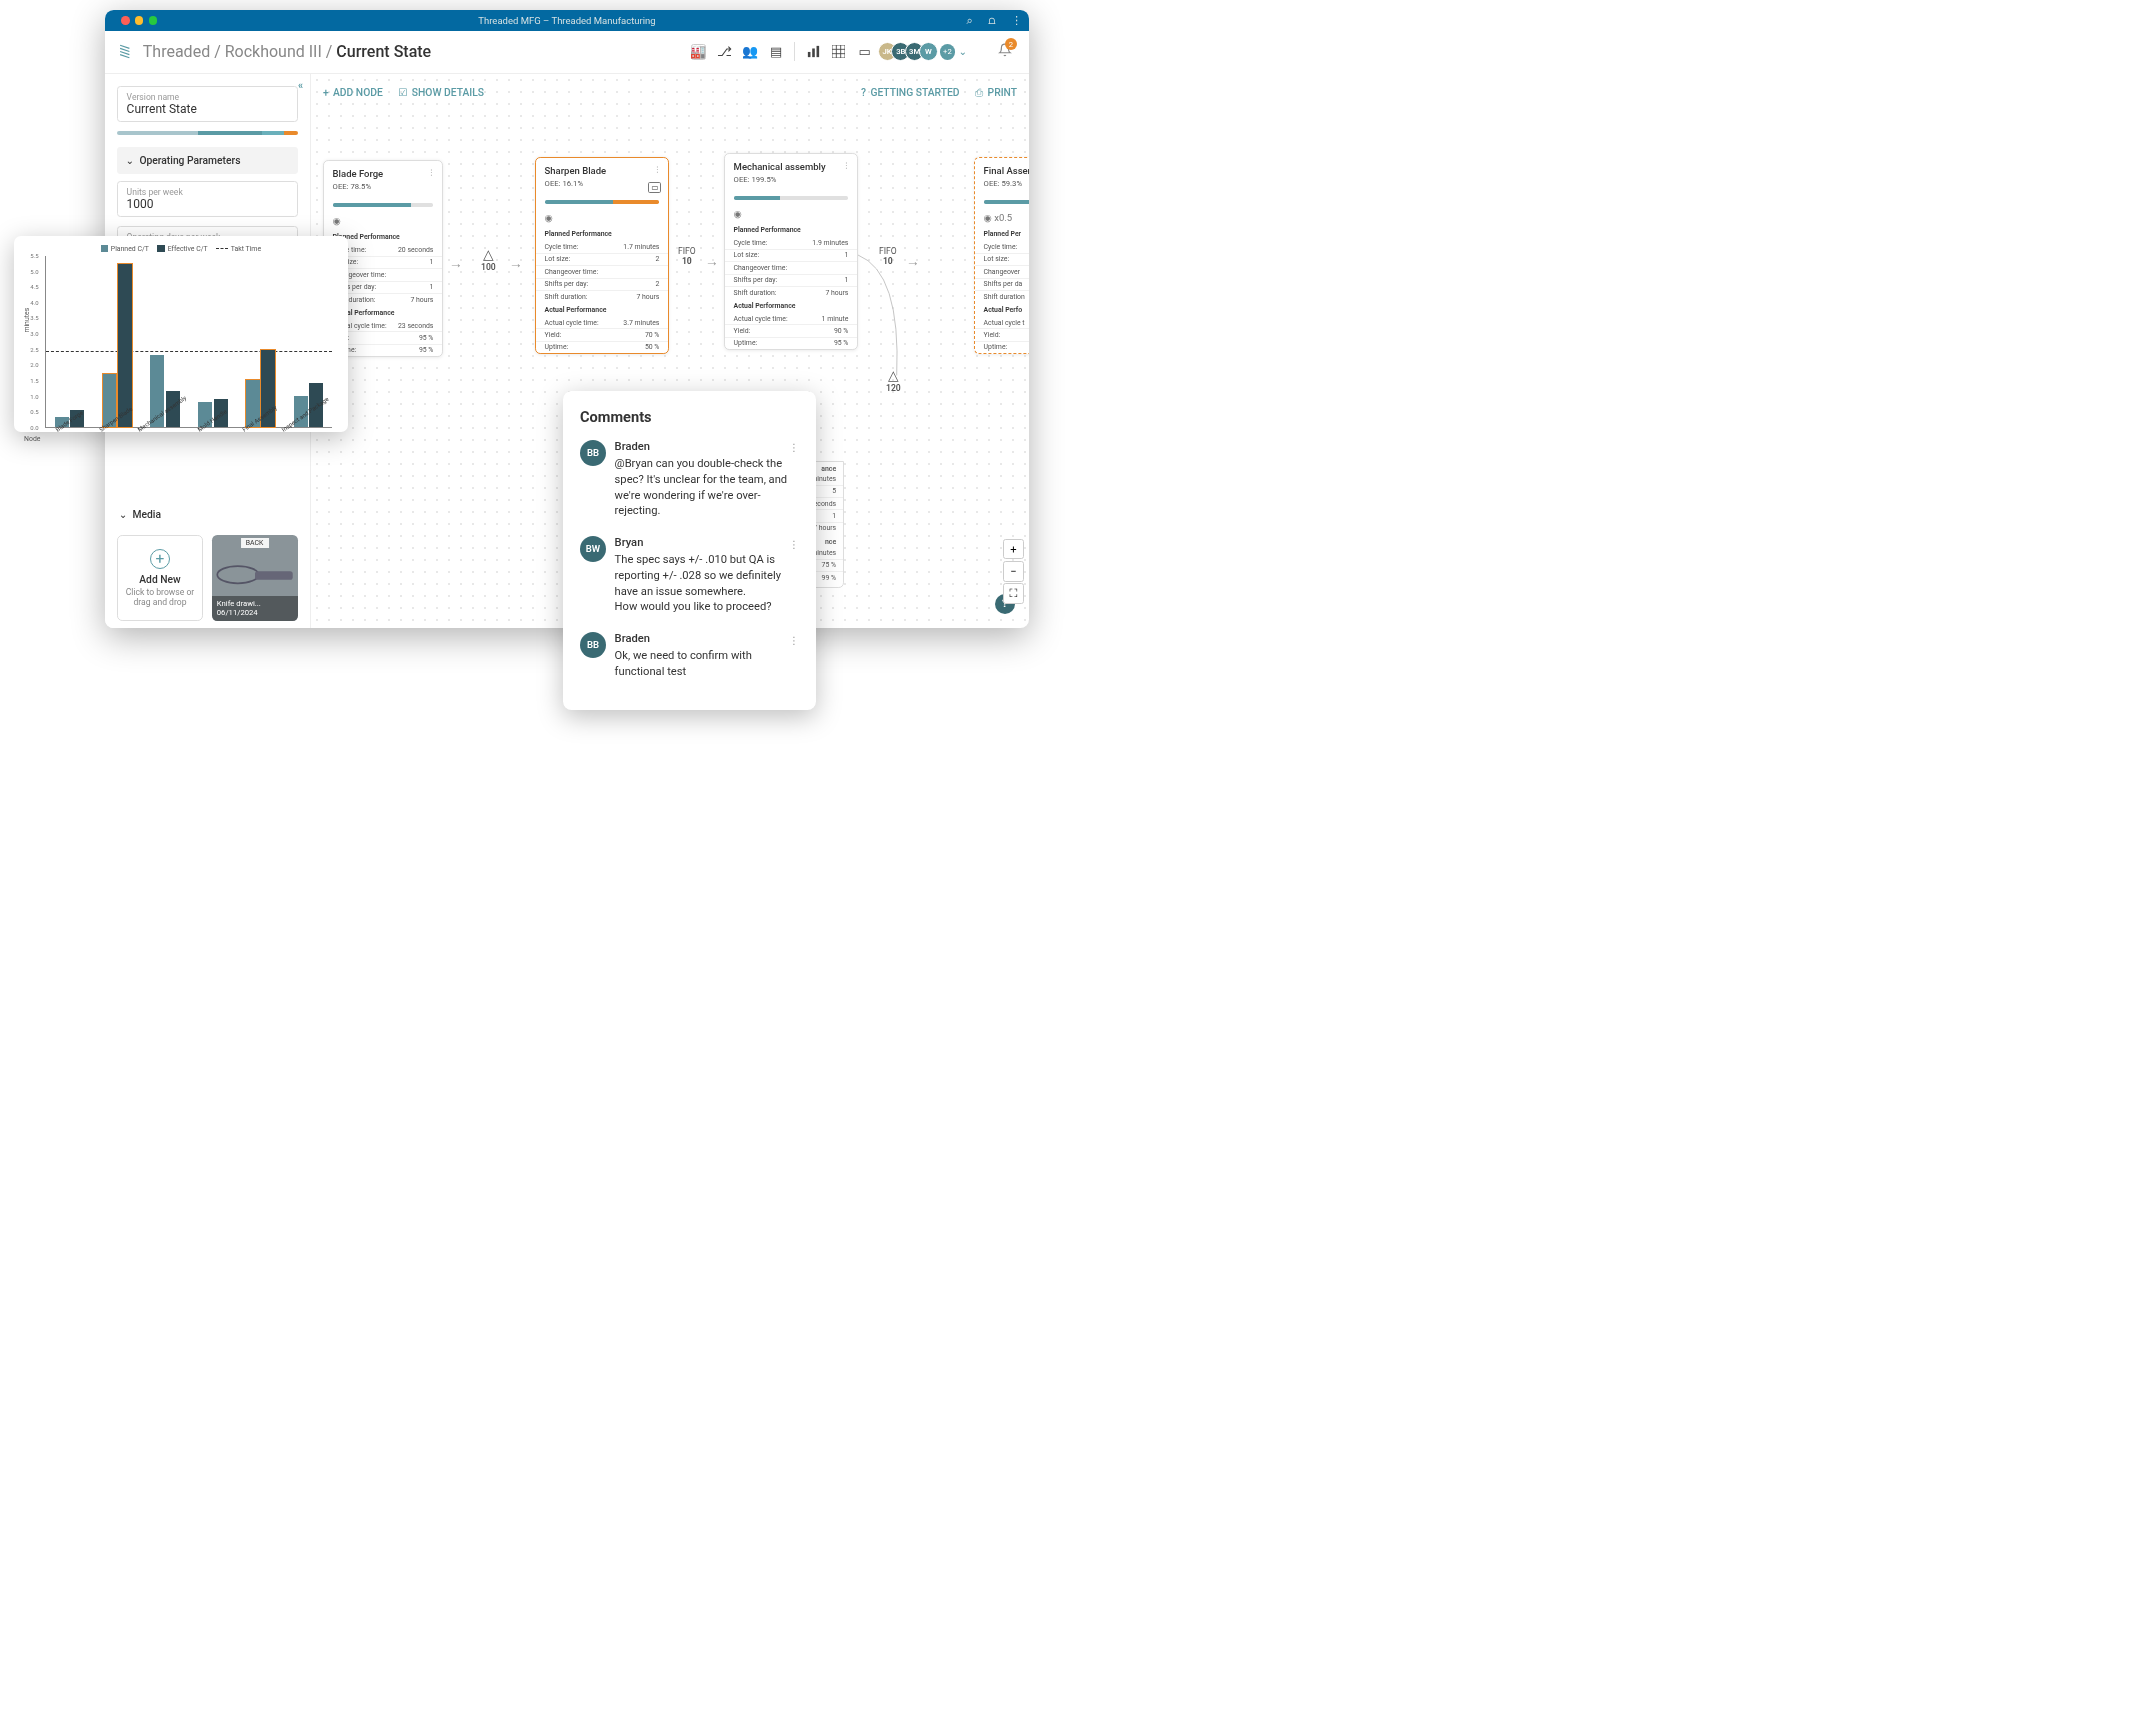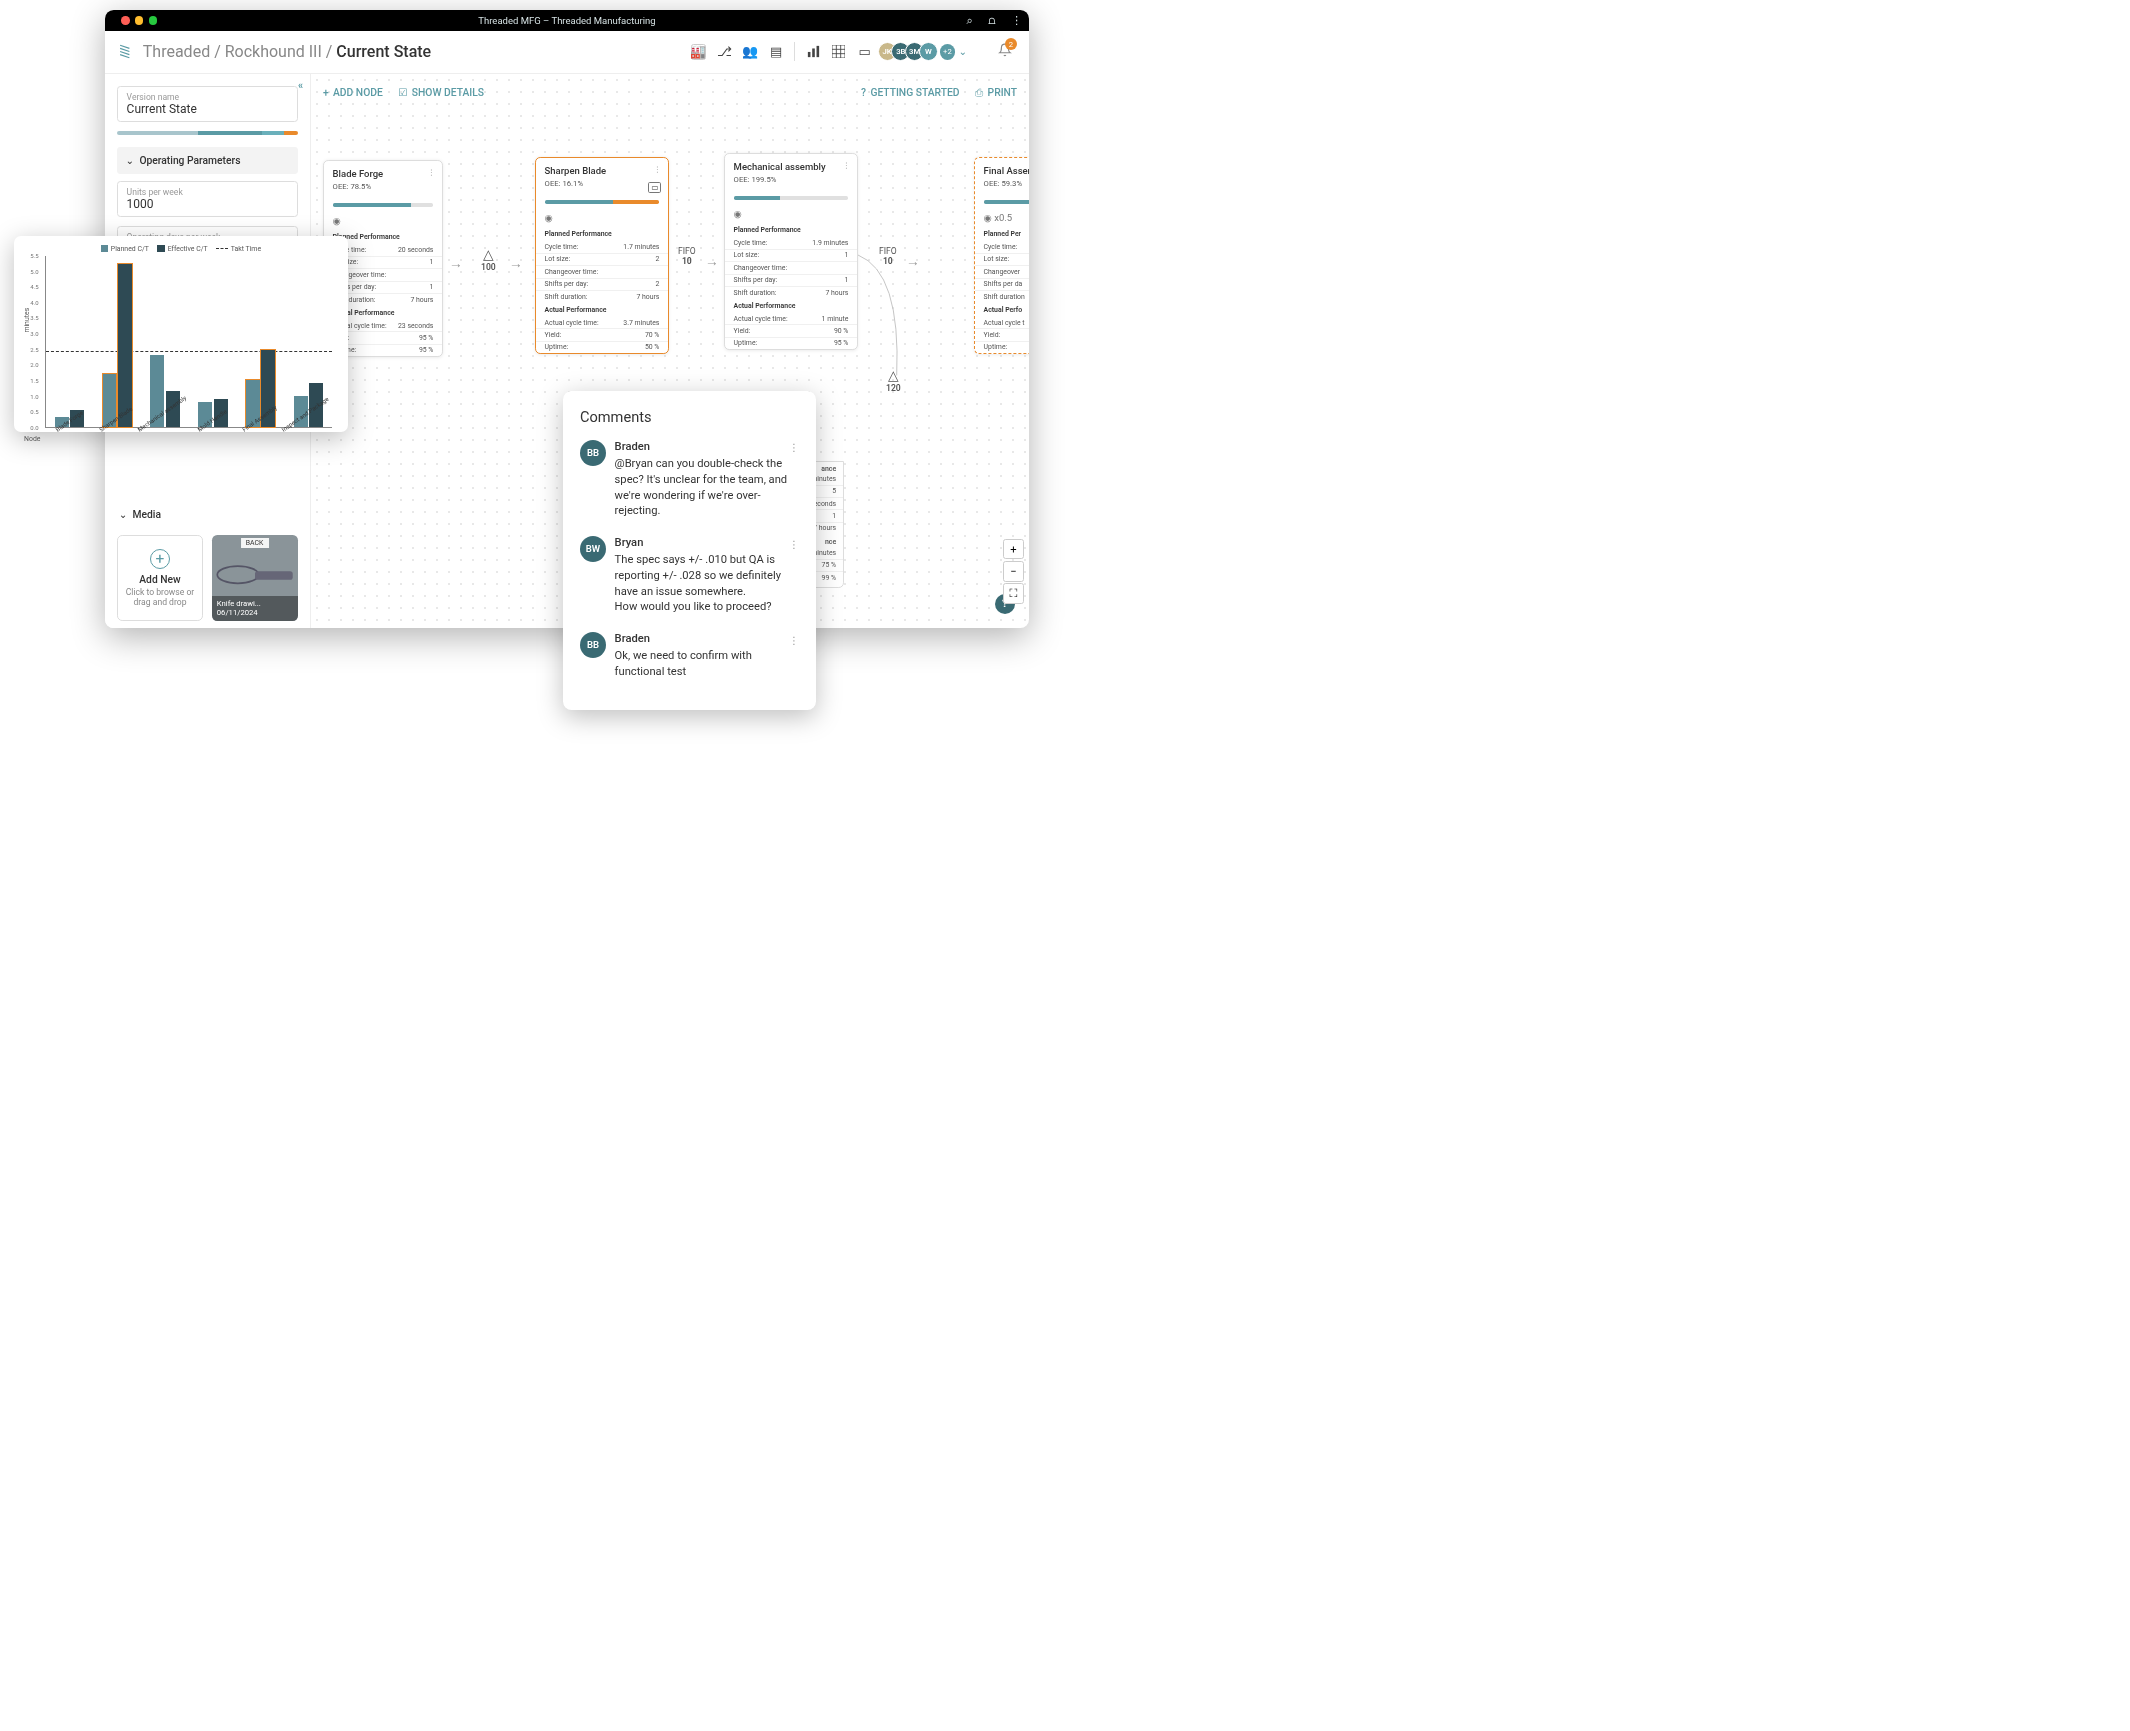--- a/index.html
+++ b/index.html
@@ -1,18 +1,18 @@
 <!DOCTYPE html>
 <html style="font-size:13.8px"><head>
 <meta charset="utf-8">
 <style>
 *{box-sizing:border-box;margin:0;padding:0;font-family:-apple-system,BlinkMacSystemFont,"Segoe UI",Roboto,sans-serif}
 body{background:#fff;width:1065px;height:866px;position:relative;font-size:10.3px;color:#333}
 .window{position:absolute;left:105px;top:10.3px;width:924px;height:618px;border-radius:8.6px;overflow:hidden;box-shadow:0 8.6px 34px rgba(0,0,0,.3);background:#fff}
-.titlebar{height:20.6px;background:#000000;display:flex;align-items:center;padding:0 16px;position:relative}
+.titlebar{height:20.6px;background:#0369a1;display:flex;align-items:center;padding:0 16px;position:relative}
 .traffic{display:flex;gap:5.2px}
 .traffic span{width:8.6px;height:8.6px;border-radius:50%}
 .traffic .r{background:#ff5f56}.traffic .y{background:#ffbd2e}.traffic .g{background:#27c93f}
 .wintitle{position:absolute;left:50%;transform:translateX(-50%);color:#d4e0e2;font-size:9.5px}
 .ticon{color:#d4e0e2;font-size:11.2px;margin-left:6.9px;cursor:pointer}
 .ticons{position:absolute;right:6.9px;display:flex;gap:8.6px}
 .header{height:43px;background:#fff;border-bottom:0.9px solid #eee;display:flex;align-items:center;padding:0 12px;gap:10.3px}
 .logo{width:15.5px;height:19px;color:#5b9ba5}
 .crumbs{color:#888;font-size:16px}
 .crumbs .cur{color:#333;font-weight:500}
@@ -81,21 +81,21 @@
 .takt{position:absolute;left:0;right:0;border-top:1.7px dashed #333}
 .bars{position:absolute;left:0;right:0;bottom:0;top:0;display:flex;justify-content:space-around;align-items:flex-end}
 .bg{display:flex;align-items:flex-end;gap:1.7px;width:14%;justify-content:center;position:relative}
 .b{width:13.8px}
 .b1{background:#5c8a96}.b2{background:#2e4a54}
 .bg.sel .b{outline:0.9px solid #e98a2b}
 .bxl{position:absolute;bottom:-26px;left:50%;transform:translateX(-50%) rotate(-35deg);transform-origin:top left;font-size:6px;white-space:nowrap;top:100%;height:0}
 .ytk{position:absolute;left:-15.5px;font-size:6px;color:#777;transform:translateY(50%)}
 
 .comments{position:absolute;left:563px;top:391px;width:253px;background:#fff;border-radius:8.6px;box-shadow:0 6.9px 26px rgba(0,0,0,.25);padding:17px 17px 13.8px}
-.comments h3{font-size:14.6px;font-weight:400;margin-bottom:13.8px}
+.comments h3{font-size:14.6px;font-weight:700;margin-bottom:13.8px}
 .cmt{display:flex;gap:8.6px;margin-bottom:17px;position:relative}
 .cav{width:26px;height:26px;border-radius:50%;background:#3a6a73;color:#fff;display:flex;align-items:center;justify-content:center;font-size:9.5px;font-weight:600;flex-shrink:0}
 .cname{font-size:11.2px;font-weight:500;margin-bottom:3.4px}
 .ctxt{font-size:11.2px;color:#333;line-height:1.4}
 .cdots{position:absolute;right:0;top:1.7px;color:#999;cursor:pointer}
 .partial{position:absolute;background:#fff;border:0.9px solid #ddd;border-radius:0 0 5.2px 5.2px;font-size:6.9px;color:#555;padding:3.4px 0;width:77px}
 .partial .nrow{padding:1.7px 6.9px}
 svg.curve{position:absolute;overflow:visible;pointer-events:none}
 </style>
 </head>

